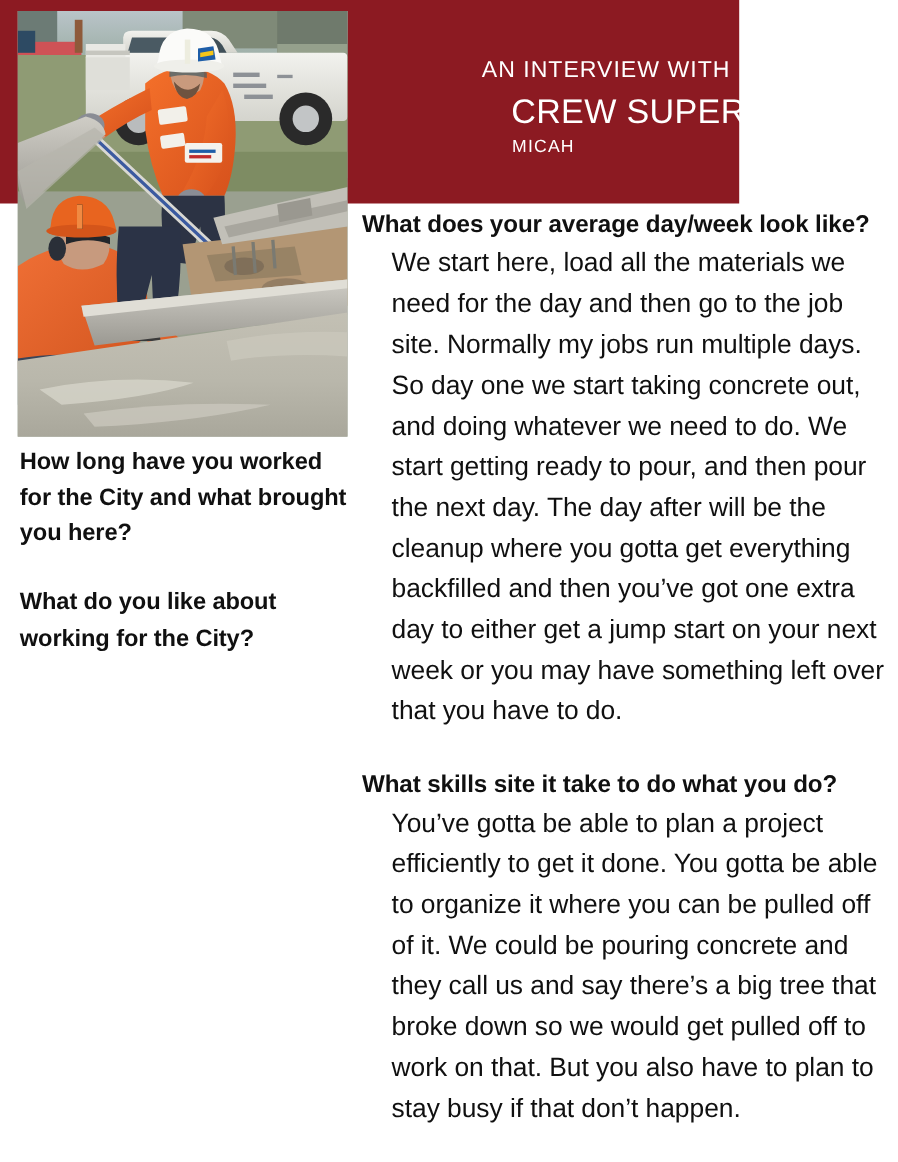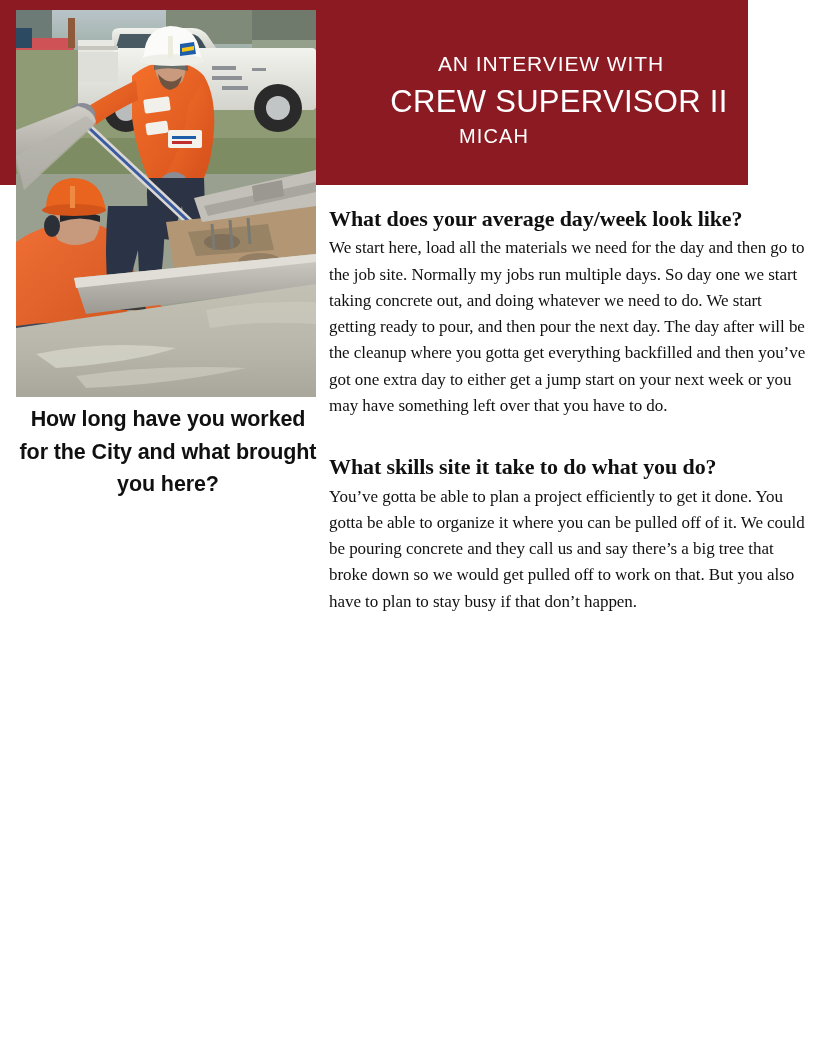--- a/index.html
+++ b/index.html
@@ -16,21 +16,21 @@
     font-family: "Liberation Sans", sans-serif;
     color: #101010;
     -webkit-font-smoothing: antialiased;
   }
 
   
   .banner {
     position: absolute;
     left: 0;
     top: 0;
-    width: 748px;
+    width: 672px;
     height: 185px;
     background: #8c1a22;
   }
   .banner-text {
     position: absolute;
     left: 316px;
     top: 0;
     width: 500px;
     height: 185px;
     text-align: center;
@@ -46,34 +46,34 @@
     letter-spacing: 0.9px;
     font-weight: 400;
     line-height: 1.1;
     white-space: nowrap;
   }
   .headline {
     position: absolute;
     left: 0;
     top: 84px;
     width: 486px;
-    text-align: center;
+    text-align: right;
     font-size: 31px;
     letter-spacing: 0.3px;
     font-weight: 400;
     line-height: 1.15;
     white-space: nowrap;
   }
   .subject {
     position: absolute;
     left: 0;
     top: 125px;
     width: 356px;
     text-align: center;
-    font-size: 20px;
+    font-size: 16px;
     letter-spacing: 1.1px;
     font-weight: 400;
     line-height: 1.1;
     white-space: nowrap;
   }
 
   
   .photo {
     position: absolute;
     left: 16px;
@@ -84,49 +84,47 @@
     background: #9aa090;
   }
   .photo svg { display: block; }
 
   
   .col-left {
     position: absolute;
     left: 18px;
     top: 403px;
     width: 300px;
-    text-align: center;
   }
   .col-right {
     position: absolute;
     left: 329px;
-    top: 202px;
+    top: 187px;
     width: 481px;
-    font-family: Liberation Serif, serif;
   }
 
   .q {
     font-size: 21.5px;
     font-weight: bold;
     line-height: 1.52;
     margin: 0;
     letter-spacing: -0.1px;
   }
   .a {
     font-size: 21.5px;
     font-weight: normal;
     line-height: 1.55;
     margin: 0;
     letter-spacing: -0.05px;
   }
   .block { margin: 0 0 0 0; }
   .block + .block { margin-top: 30px; }
 
   .col-right .q { font-size: 22px; line-height: 1.52; }
-  .col-right .a { font-size: 17px; line-height: 1.545; }
+  .col-right .a { font-size: 24px; line-height: 1.545; margin-left: 27px; }
   .col-right .block + .block { margin-top: 31px; }
 </style>
 </head>
 <body>
 
 <div class="banner">
   <div class="banner-text">
     <div class="kicker">AN INTERVIEW WITH</div>
     <div class="headline">CREW SUPERVISOR II</div>
     <div class="subject">MICAH</div>
@@ -288,20 +286,21 @@
     <path d="M60 366 Q140 354 230 358 Q160 374 70 378 Z" fill="#cdcbc0" opacity="0.7"></path>
     <path d="M190 300 Q240 290 300 292 L300 314 Q240 310 194 318 Z" fill="#c9c7bb" opacity="0.85"></path>
   </svg>
 </div>
 
 <div class="col-left">
   <div class="block">
     <p class="q">How long have you worked for the City and what brought you here?</p>
   </div>
   <div class="block">
+    <p class="q">What do you like about working for the City?</p>
   </div>
 </div>
 
 <div class="col-right">
   <div class="block">
     <p class="q">What does your average day/week look like?</p>
     <p class="a">We start here, load all the materials we need for the day and then go to the job site. Normally my jobs run multiple days. So day one we start taking concrete out, and doing whatever we need to do. We start getting ready to pour, and then pour the next day. The day after will be the cleanup where you gotta get everything backfilled and then you’ve got one extra day to either get a jump start on your next week or you may have something left over that you have to do.</p>
   </div>
   <div class="block">
     <p class="q">What skills site it take to do what you do?</p>

